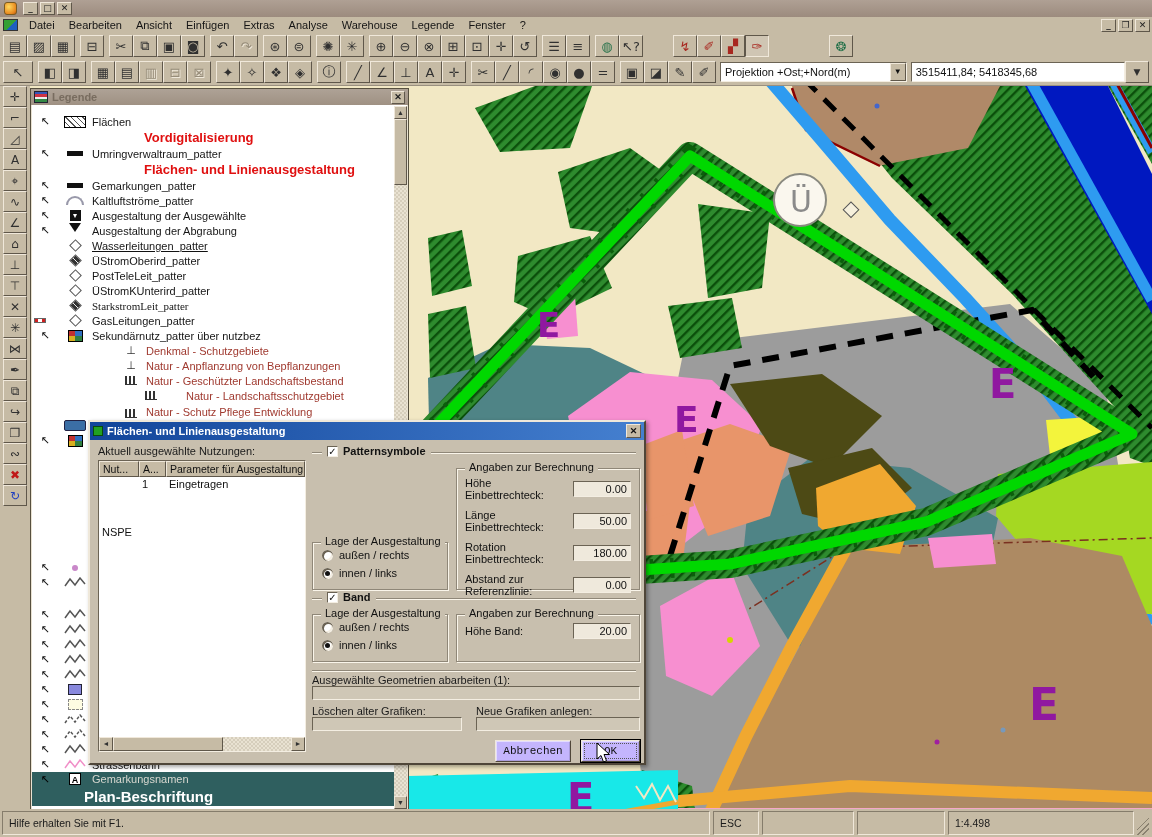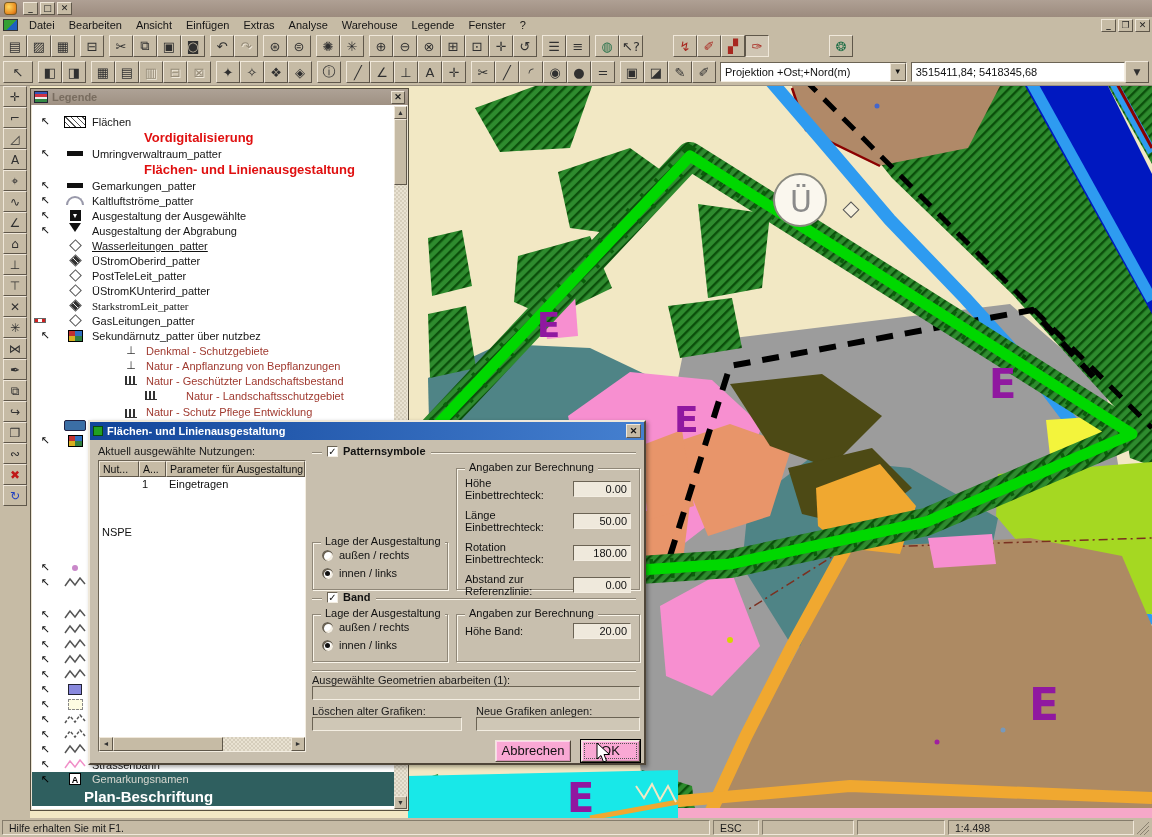--- a/index.html
+++ b/index.html
@@ -151,28 +151,28 @@
   .groupbox .gtitle { position:absolute; top:-8px; left:8px; background:#C8BFAE; padding:0 4px; font-size:11px; }
   .radio-row { display:flex; align-items:center; gap:6px; margin:6px 0 0 9px; }
   .radio { width:11px; height:11px; border-radius:50%; background:#FFF; flex:0 0 auto;
     box-shadow:inset 1px 1px 0 1px #6B6354, inset -1px -1px 0 1px #F4EEE2; position:relative; }
   .radio.sel::after { content:""; position:absolute; left:3px; top:3px; width:5px; height:5px; border-radius:50%; background:#111; }
   .field-row { display:flex; align-items:center; margin:8px 8px 0 8px; }
   .field-row .fl { flex:1; font-size:11px; }
   .field-box { width:58px; height:16px; background:#EFE9DC; border:1px solid;
     border-color:#6B6354 #F4EEE2 #F4EEE2 #6B6354; text-align:right; padding:1px 3px; font-size:11px; }
   .progress { position:absolute; height:14px; background:#CFC7B6; border:1px solid; border-color:#6B6354 #F4EEE2 #F4EEE2 #6B6354; }
-  .dbtn { position:absolute; height:22px; background:#f9a8d4; border:1px solid;
+  .dbtn { position:absolute; height:22px; background:#c4b5fd; border:1px solid;
     border-color:#F0E8DA #4F4639 #4F4639 #F0E8DA; box-shadow:inset 1px 1px 0 #FFF8, inset -1px -1px 0 #00000022;
-    text-align:center; line-height:20px; font-size:13px; }
+    text-align:center; line-height:20px; font-size:11px;font-family:Liberation Mono, monospace; }
   .dbtn.okfocus { outline:1px solid #000; }
   .dbtn.okfocus::after { content:""; position:absolute; inset:2px; border:1px dotted #555; }
 
   
-  .statusbar { position:absolute; left:0; right:0; bottom:0; height:19px; background:#C6BBA5;
+  .statusbar { position:absolute; left:0; right:0; bottom:0; height:28px; background:#C6BBA5;
     display:flex; gap:3px; padding:2px 3px 2px 2px; align-items:stretch; }
   .sfield { border:1px solid; border-color:#857C6B #F0E8DA #F0E8DA #857C6B; display:flex; align-items:center;
     padding:0 6px; font-size:10.5px; color:#1a1a1a; }
   .sf-help { flex:1; } .sf-key { width:46px; } .sf-b1 { width:92px; } .sf-b2 { width:88px; } .sf-scale { width:186px; }
   .grip { width:12px; background:linear-gradient(135deg, transparent 50%, #8A8170 50% 55%, transparent 55%, transparent 65%, #8A8170 65% 70%, transparent 70%, transparent 80%, #8A8170 80% 85%, transparent 85%); }
 
   .cursor-svg { position:absolute; z-index:60; }
 </style>
 </head>
 <body>

